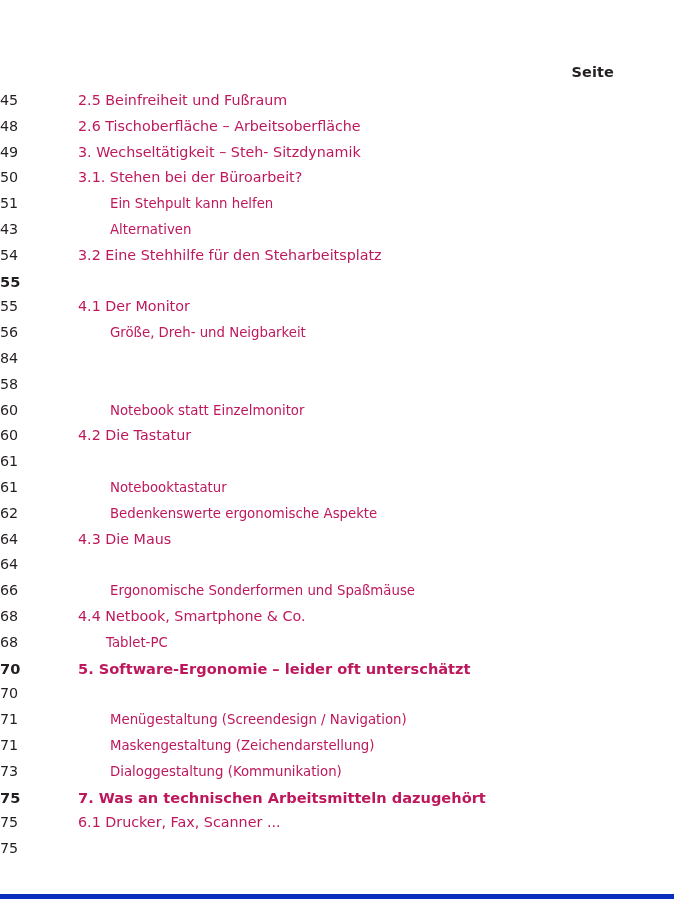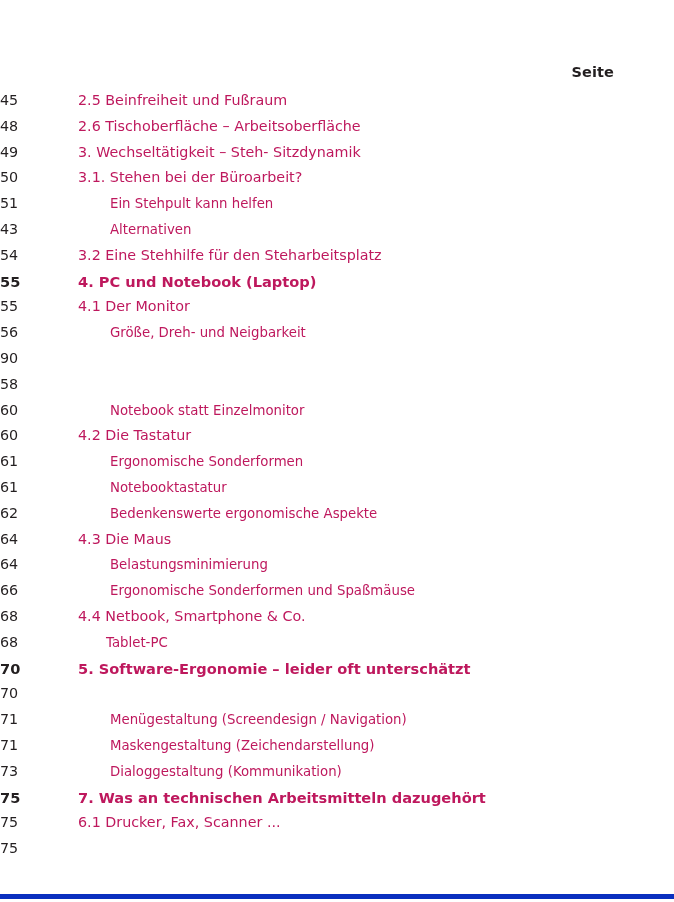--- a/index.html
+++ b/index.html
@@ -131,63 +131,60 @@
       <div class="toc-row lvl-sub">
         <span class="toc-page">43</span>
         <span class="toc-title">Alternativen</span>
       </div>
       <div class="toc-row lvl-main">
         <span class="toc-page">54</span>
         <span class="toc-title">3.2 Eine Stehhilfe für den Steharbeitsplatz</span>
       </div>
       <div class="toc-row lvl-main is-bold">
         <span class="toc-page">55</span>
-        <span class="toc-title">4. PC und Notebook (Laptop)</span>
       </div>
       <div class="toc-row lvl-main">
         <span class="toc-page">55</span>
         <span class="toc-title">4.1 Der Monitor</span>
       </div>
       <div class="toc-row lvl-sub">
         <span class="toc-page">56</span>
         <span class="toc-title">Größe, Dreh- und Neigbarkeit</span>
       </div>
       <div class="toc-row lvl-sub">
-        <span class="toc-page">90</span>
+        <span class="toc-page">84</span>
       </div>
       <div class="toc-row lvl-sub">
         <span class="toc-page">58</span>
       </div>
       <div class="toc-row lvl-sub">
         <span class="toc-page">60</span>
         <span class="toc-title">Notebook statt Einzelmonitor</span>
       </div>
       <div class="toc-row lvl-main">
         <span class="toc-page">60</span>
         <span class="toc-title">4.2 Die Tastatur</span>
       </div>
       <div class="toc-row lvl-sub">
         <span class="toc-page">61</span>
-        <span class="toc-title">Ergonomische Sonderformen</span>
       </div>
       <div class="toc-row lvl-sub">
         <span class="toc-page">61</span>
         <span class="toc-title">Notebooktastatur</span>
       </div>
       <div class="toc-row lvl-sub">
         <span class="toc-page">62</span>
         <span class="toc-title">Bedenkenswerte ergonomische Aspekte</span>
       </div>
       <div class="toc-row lvl-main">
         <span class="toc-page">64</span>
         <span class="toc-title">4.3 Die Maus</span>
       </div>
       <div class="toc-row lvl-sub">
         <span class="toc-page">64</span>
-        <span class="toc-title">Belastungsminimierung</span>
       </div>
       <div class="toc-row lvl-sub">
         <span class="toc-page">66</span>
         <span class="toc-title">Ergonomische Sonderformen und Spaßmäuse</span>
       </div>
       <div class="toc-row lvl-main">
         <span class="toc-page">68</span>
         <span class="toc-title">4.4 Netbook, Smartphone &amp; Co.</span>
       </div>
       <div class="toc-row lvl-sub2">

